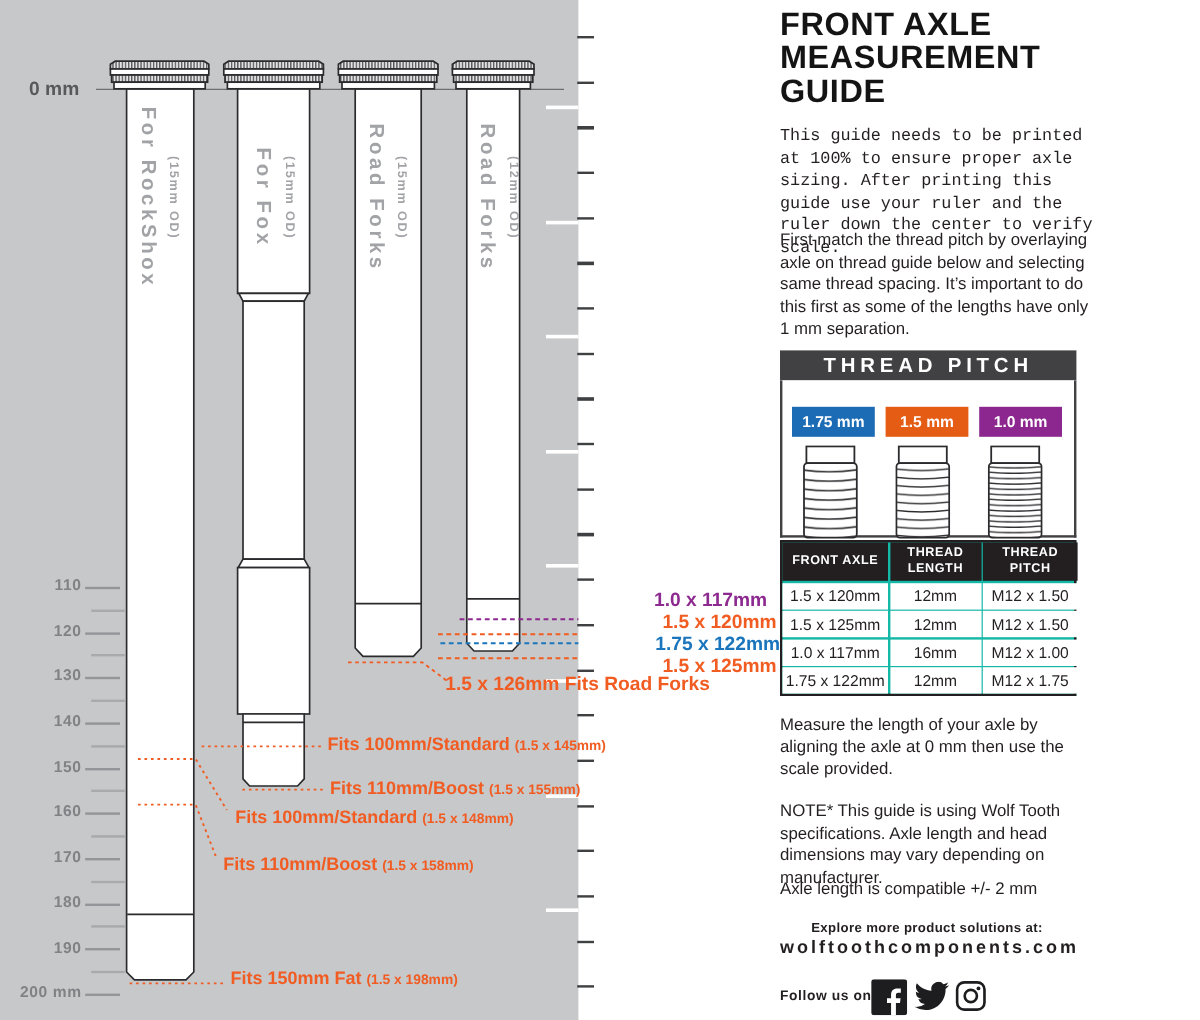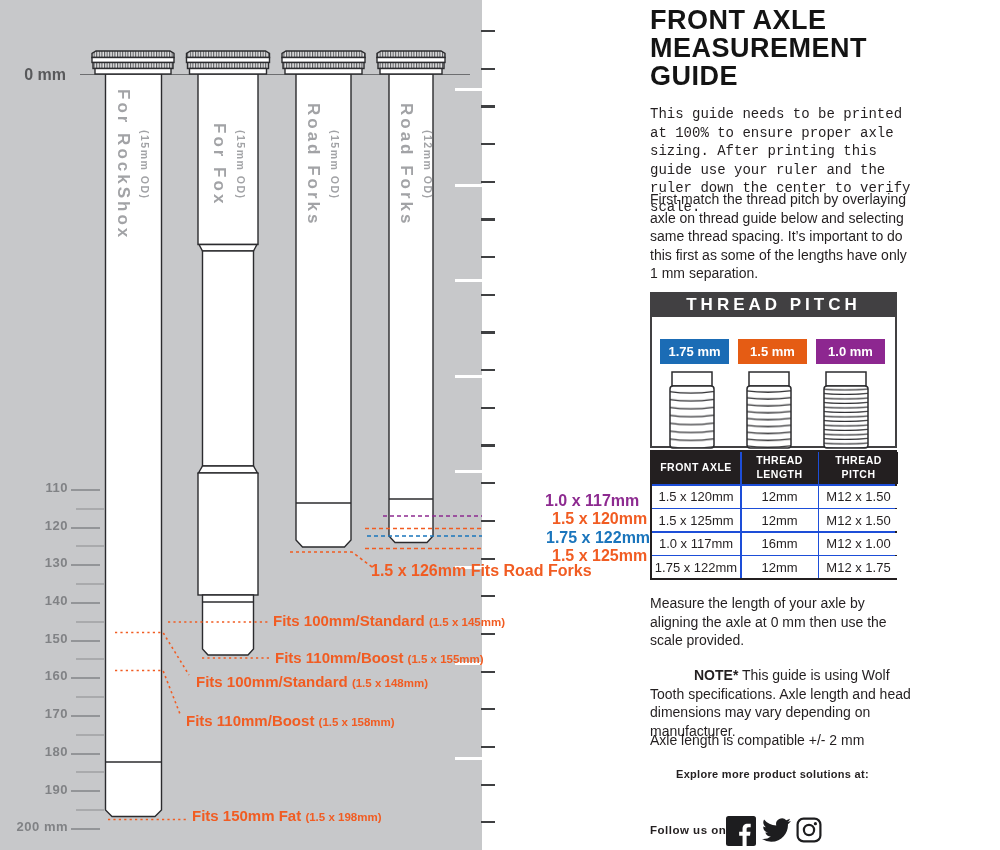--- a/index.html
+++ b/index.html
@@ -25,30 +25,30 @@
   .meas{position:absolute;font-size:16px;font-weight:bold;white-space:nowrap;}
   .fit{position:absolute;font-size:15px;font-weight:bold;color:#f15c22;white-space:nowrap;}
   .fit-sub{font-size:11.5px;}
 
   
   #right{position:absolute;left:650px;top:0;width:258px;height:850px;color:#231f20;}
   .rblock{position:absolute;left:0;}
   #title{top:6px;font-size:27px;line-height:28px;font-weight:bold;letter-spacing:0.5px;color:#141414;width:260px;}
   .para{font-size:14px;line-height:18.5px;width:262px;}
   #p1{top:105px;font-family:Liberation Mono, monospace;} #p2{top:190px;} #p3{top:594px;} #p4{top:666px;} #p5{top:731px;}
-  .note-label{font-weight:bold;margin-left:44px;}
+  .note-label{font-weight:normal;}
 
   #tp-panel{top:292px;width:247px;}
   #tp-header{background:#414042;color:#ffffff;font-size:17px;font-weight:bold;letter-spacing:4px;text-align:center;line-height:25px;height:25px;}
   #tp-body{border:2px solid #414042;border-top:none;background:#ffffff;height:129px;}
   #tp-chips{display:flex;gap:9px;padding:22px 0 0 8px;}
   .chip{width:69px;height:25px;display:flex;align-items:center;justify-content:center;color:#fff;font-size:13px;font-weight:bold;}
   #tp-bolts{display:flex;gap:31px;padding:7px 0 0 17px;}
 
-  #spec-table{top:450px;width:243px;border:2px solid #231f20;background:#1d4ed8;display:grid;grid-template-columns:88px 76px 79px;gap:1.5px;}
+  #spec-table{top:450px;width:243px;border:2px solid #231f20;background:#14b8a6;display:grid;grid-template-columns:88px 76px 79px;gap:1.5px;}
   .th{background:#231f20;color:#ffffff;font-size:10.5px;font-weight:bold;letter-spacing:0.5px;text-align:center;display:flex;align-items:center;justify-content:center;min-height:30px;line-height:1.3;padding:1px 2px;}
   .td{background:#ffffff;color:#231f20;font-size:13px;text-align:center;display:flex;align-items:center;justify-content:center;height:22px;}
 
   #f1{top:768px;font-size:11px;font-weight:bold;letter-spacing:0.3px;margin-left:26px;}
   #f2{top:781px;font-size:15px;font-weight:bold;letter-spacing:2.5px;}
   #follow-row{top:815px;width:258px;height:34px;}
   #follow-label{position:absolute;left:0;top:9px;font-size:11.5px;font-weight:bold;letter-spacing:0.5px;}
   .social{position:absolute;top:0;cursor:pointer;}
   #fb{left:76px;top:1px;} #tw{left:112px;top:3px;} #ig{left:146px;top:2px;}
 </style>
@@ -297,20 +297,21 @@
       <div class="td">M12 x 1.75</div>
     </div>
 
     <div class="rblock para" id="p3">Measure the length of your axle by aligning the axle at 0 mm then use the scale provided.</div>
     <div class="rblock para" id="p4">
       <span class="note-label">NOTE*</span><span> This guide is using Wolf Tooth specifications. Axle length and head dimensions may vary depending on manufacturer.</span>
     </div>
     <div class="rblock para" id="p5">Axle length is compatible +/- 2 mm</div>
 
     <div class="rblock" id="f1">Explore more product solutions at:</div>
+    <div class="rblock" id="f2">wolftoothcomponents.com</div>
 
     <div class="rblock" id="follow-row">
       <span id="follow-label">Follow us on:</span>
       <svg id="fb" class="social" width="30" height="30">
         <rect width="30" height="30" rx="2.5" fill="#1d1d1f"></rect>
         <path d="M20.6 30 v-10.2 h3.4 l.5-4 h-3.9 v-2.5 c0-1.15.35-1.95 2-1.95 h2.1 V7.8 c-.37-.05-1.6-.15-3.05-.15 -3.05 0-5.1 1.85-5.1 5.25 v2.9 h-3.4 v4 h3.4 V30 Z" fill="#ffffff"></path>
       </svg>
       <svg id="tw" class="social" width="29" height="24" viewBox="0 0 24 20">
         <path d="M23.95 2.57a10 10 0 01-2.82.78A4.96 4.96 0 0023.29.62c-.95.56-2 .96-3.13 1.18A4.92 4.92 0 0011.78 6.28C7.69 6.1 4.07 4.13 1.64 1.16a4.82 4.82 0 00-.67 2.48c0 1.71.87 3.21 2.19 4.1a4.9 4.9 0 01-2.23-.62v.06a4.92 4.92 0 003.95 4.83 5 5 0 01-2.21.08 4.94 4.94 0 004.6 3.42A9.87 9.87 0 011.17 17.6c-.39 0-.78-.02-1.17-.07a13.99 13.99 0 007.56 2.21c9.05 0 14-7.5 14-13.99 0-.21 0-.42-.02-.63a9.94 9.94 0 002.46-2.55z" fill="#1d1d1f"></path>
       </svg>

